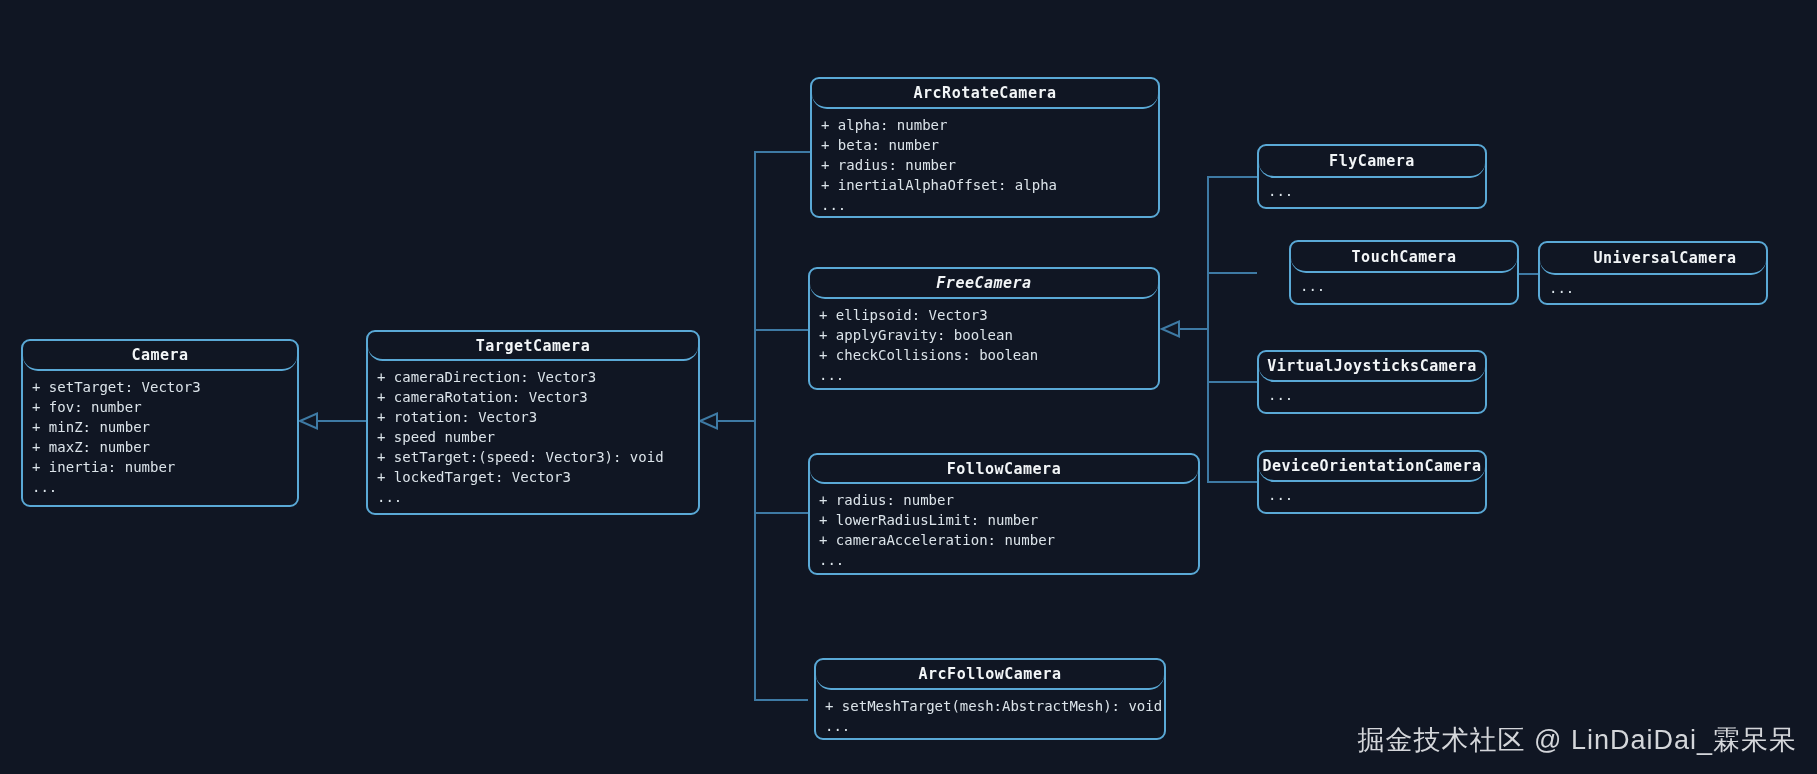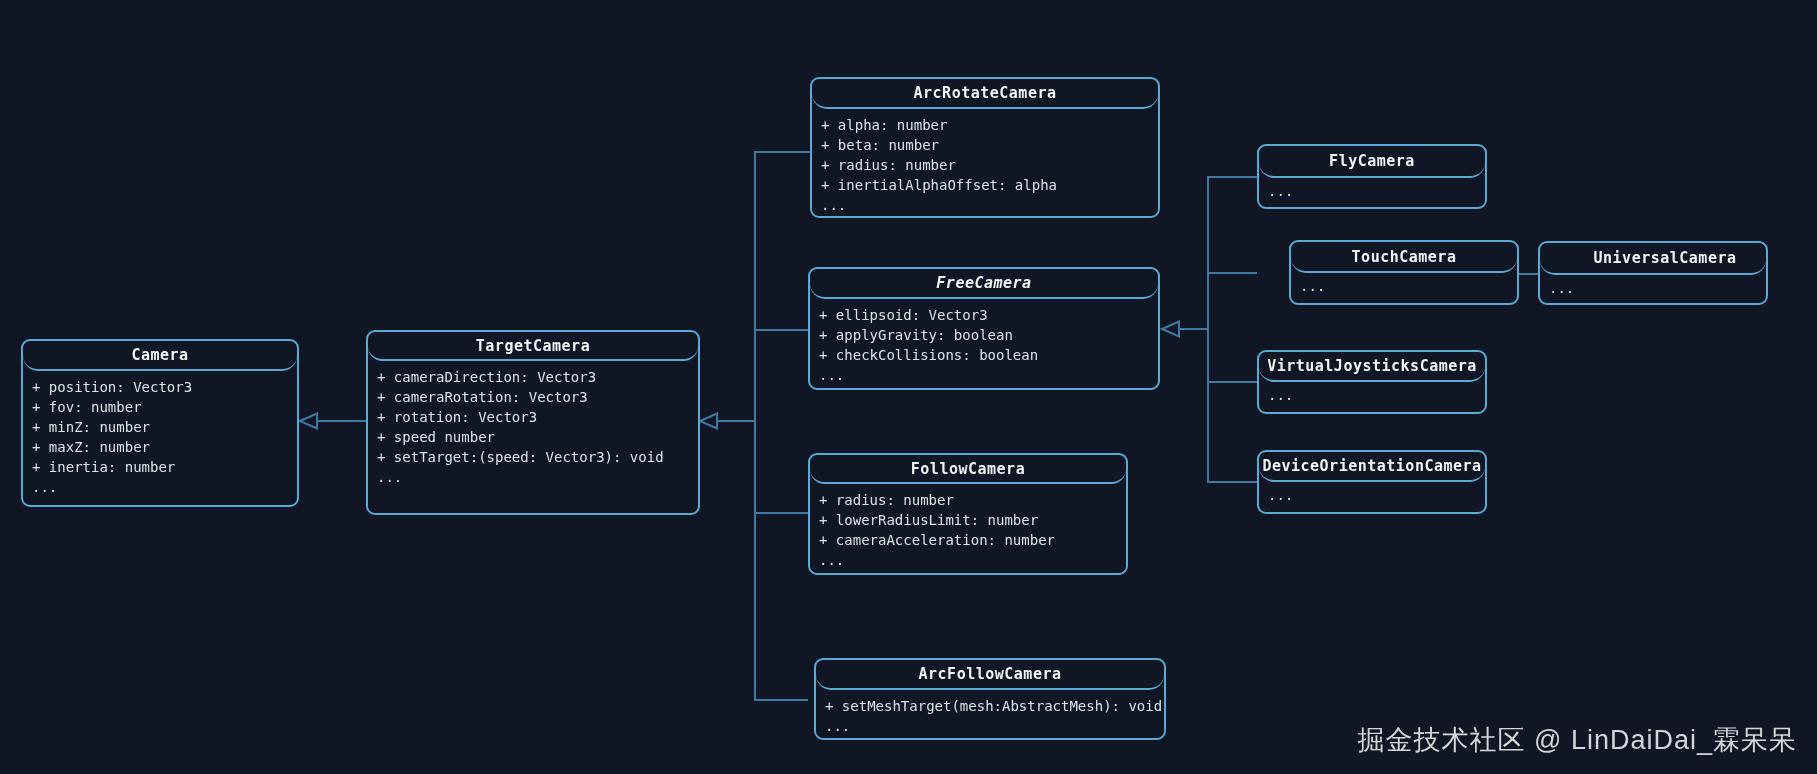--- a/index.html
+++ b/index.html
@@ -82,37 +82,38 @@
       <polygon points="300,421 317,413.5 317,428.5"></polygon>
       <polygon points="700,421 717,413.5 717,428.5"></polygon>
       <polygon points="1162,329 1179,321.5 1179,336.5"></polygon>
       <polygon points="1487,274 1504,266.5 1504,281.5"></polygon>
     </g>
   </svg>
 
   <div class="classbox" style="left:21px;top:339px;width:278px;height:168px;">
     <div class="title" style="height:30px;">Camera</div>
     <div class="members">
-        <div class="member">+ position: Vector3</div>
+        <div class="member">+ setTarget: Vector3</div>
         <div class="member">+ fov: number</div>
         <div class="member">+ minZ: number</div>
         <div class="member">+ maxZ: number</div>
         <div class="member">+ inertia: number</div>
         <div class="member">...</div>
       </div>
   </div>
 
   <div class="classbox" style="left:366px;top:330px;width:334px;height:185px;">
     <div class="title" style="height:29px;">TargetCamera</div>
     <div class="members">
         <div class="member">+ cameraDirection: Vector3</div>
         <div class="member">+ cameraRotation: Vector3</div>
         <div class="member">+ rotation: Vector3</div>
         <div class="member">+ speed number</div>
         <div class="member">+ setTarget:(speed: Vector3): void</div>
+        <div class="member">+ lockedTarget: Vector3</div>
         <div class="member">...</div>
       </div>
   </div>
 
   <div class="classbox" style="left:810px;top:77px;width:350px;height:141px;">
     <div class="title" style="height:30px;">ArcRotateCamera</div>
     <div class="members">
         <div class="member">+ alpha: number</div>
         <div class="member">+ beta: number</div>
         <div class="member">+ radius: number</div>
@@ -124,21 +125,21 @@
   <div class="classbox" style="left:808px;top:267px;width:352px;height:123px;">
     <div class="title" style="height:30px;font-style:italic;">FreeCamera</div>
     <div class="members">
         <div class="member">+ ellipsoid: Vector3</div>
         <div class="member">+ applyGravity: boolean</div>
         <div class="member">+ checkCollisions: boolean</div>
         <div class="member">...</div>
       </div>
   </div>
 
-  <div class="classbox" style="left:808px;top:453px;width:320px;height:122px;">
+  <div class="classbox" style="left:808px;top:453px;width:392px;height:122px;">
     <div class="title" style="height:29px;">FollowCamera</div>
     <div class="members">
         <div class="member">+ radius: number</div>
         <div class="member">+ lowerRadiusLimit: number</div>
         <div class="member">+ cameraAcceleration: number</div>
         <div class="member">...</div>
       </div>
   </div>
 
   <div class="classbox" style="left:808px;top:658px;width:352px;height:82px;margin-left:6px;">

